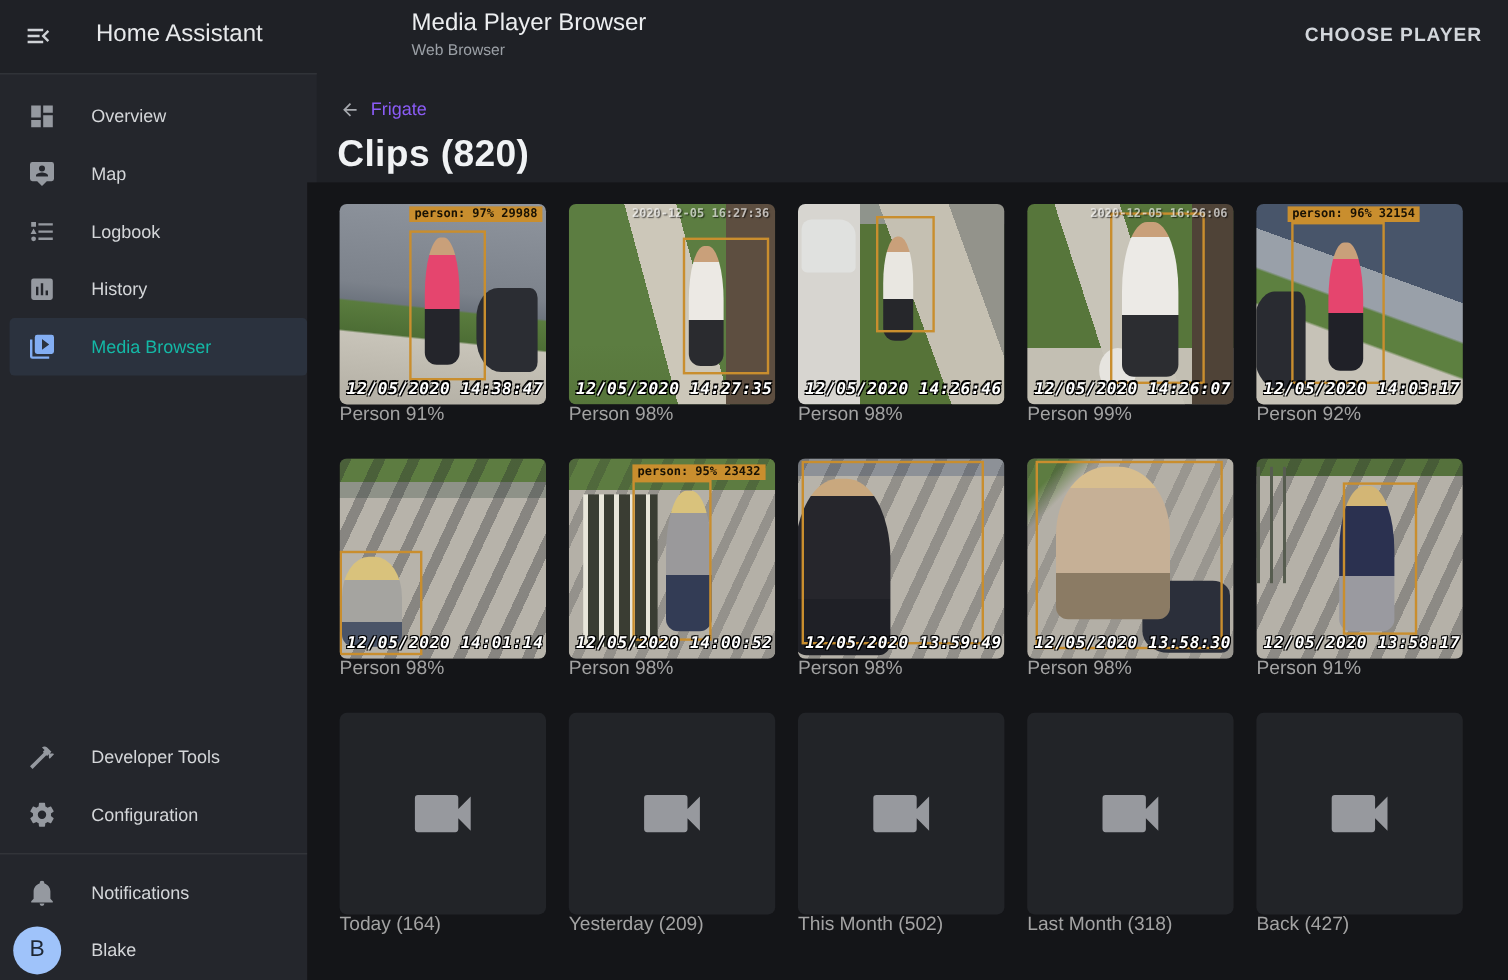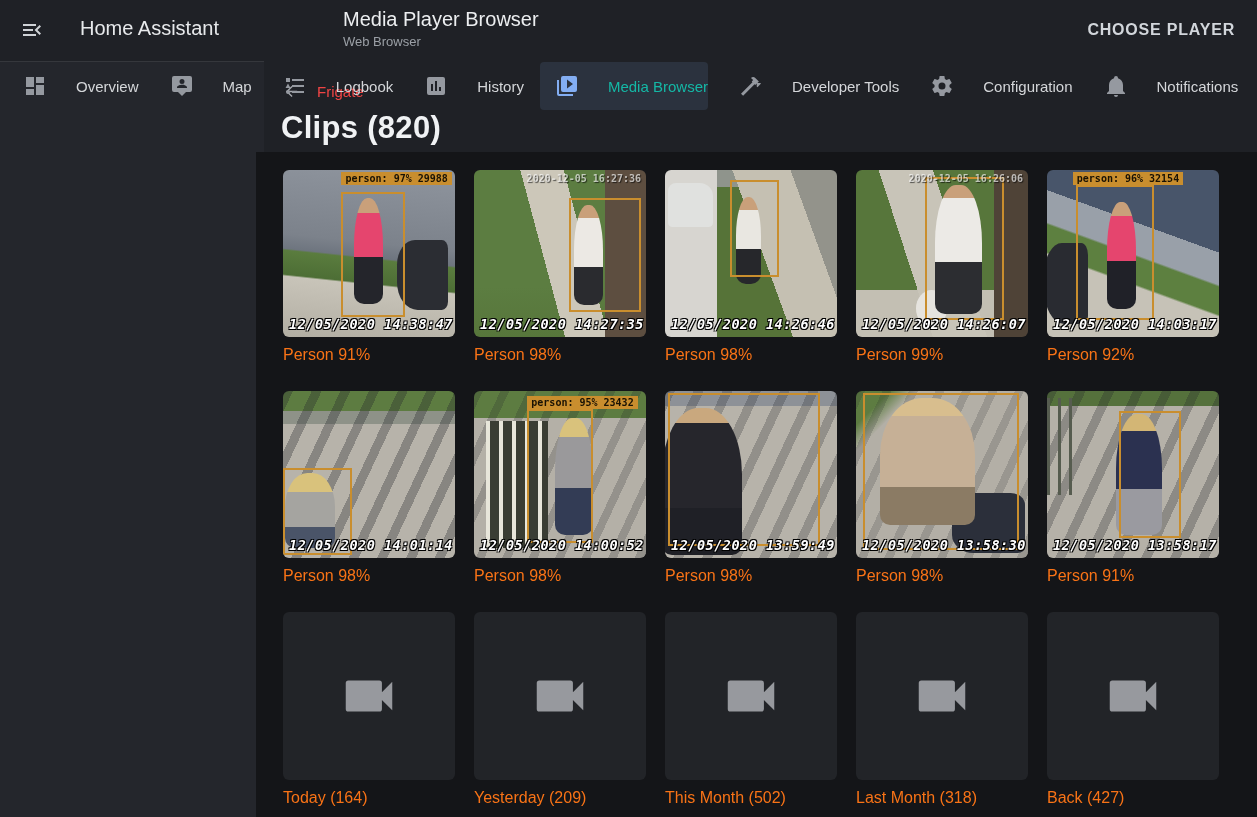--- a/index.html
+++ b/index.html
@@ -29,34 +29,34 @@
   .tb-subtitle { font-size:13px; color:#9ba0a6; margin-top:3px; }
   .choose-player {
     position:absolute; right:12px; top:0; height:60px;
     display:flex; align-items:center; padding:0 10px;
     font-size:16px; font-weight:600; letter-spacing:.8px;
     color:#d2d6db; cursor:pointer; background:none; border:none;
     font-family:"Liberation Sans", sans-serif;
   }
   .breadcrumb {
     position:absolute; left:283px; top:83px;
-    display:flex; align-items:center; gap:17px;
-    color:#ef4444; font-size:15px; cursor:pointer;
+    display:flex; align-items:center; gap:9px;
+    color:#8b5cf6; font-size:15px; cursor:pointer;
   }
   .breadcrumb svg { width:17px; height:17px; color:#a6a9ae; }
   .page-title {
     position:absolute; left:281px; top:110px;
     font-size:31px; font-weight:700; letter-spacing:.3px; color:#f0f2f4;
   }
 
   
   .sidebar {
     position:absolute; left:0; top:61px; width:264px; bottom:0;
     background:#24262c; border-top:1px solid #35373c;
-    display:flex; flex-direction:row; padding-top:0;
+    display:flex; flex-direction:column; padding-top:11px;
   }
   .side-item {
     height:48px; margin:0 8px; padding-left:15px; border-radius:4px;
     display:flex; align-items:center; cursor:pointer; flex:0 0 auto;
   }
   .side-item svg { width:24px; height:24px; color:#9599a0; flex:0 0 auto; }
   .side-item .lbl {
     margin-left:29px; font-size:15px; font-weight:500; color:#d4d6d9;
     white-space:nowrap;
   }
@@ -84,21 +84,21 @@
   }
   .grid {
     display:grid; grid-template-columns:repeat(5,172px);
     column-gap:19px; row-gap:25px;
   }
   .tile { cursor:pointer; }
   .thumb {
     position:relative; height:167px; border-radius:6px; overflow:hidden;
     background:#222428;
   }
-  .tile-label { margin-top:9px; height:20px; font-size:16px; color:#f97316; }
+  .tile-label { height:20px; font-size:16px; color:#a3a3a3; }
 
   .folder-thumb {
     height:168px; border-radius:6px; background:#222428;
     display:flex; align-items:center; justify-content:center;
   }
   .folder-thumb svg { width:62px; height:62px; color:#97999e; }
 
   
   .bbox {
     position:absolute; border:2px solid #c98e2e;

